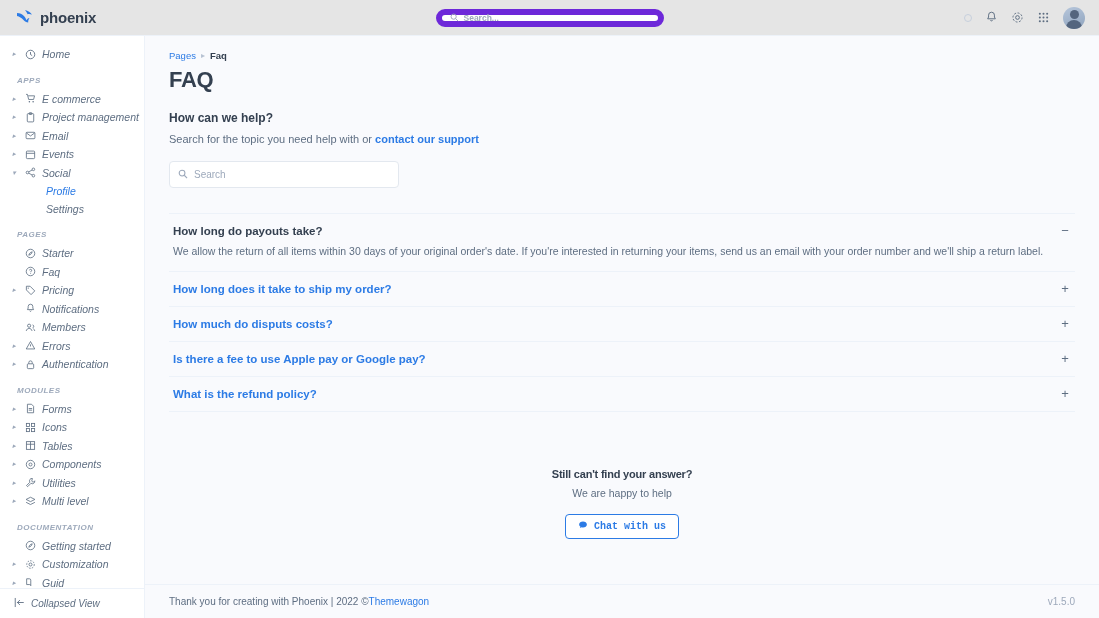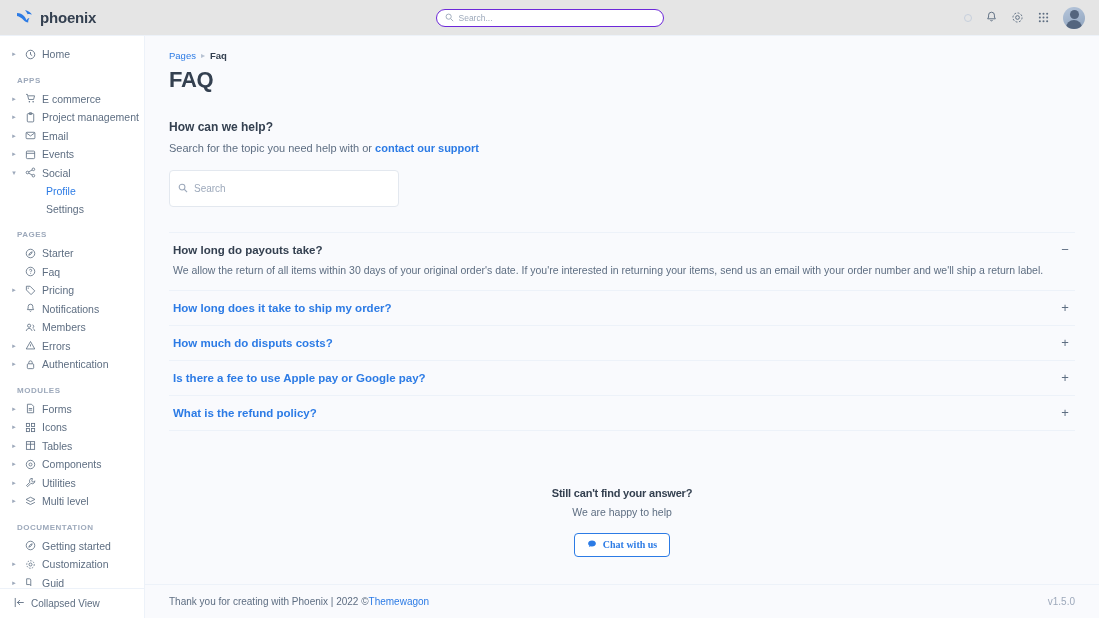--- a/index.html
+++ b/index.html
@@ -16,22 +16,22 @@
   
   .topbar {
     height: 36px; background: #e5e5e5; display: flex; align-items: center;
     border-bottom: 1px solid #edf2f9; flex: 0 0 36px; position: relative;
   }
   .brand { width: 145px; display: flex; align-items: center; gap: 7px; padding-left: 16px; }
   .brand-mark { color: #2c7be5; display: flex; align-items: center; }
   .brand-name { font-size: 15px; font-weight: 700; color: #344050; letter-spacing: -0.2px; }
   .search-wrap { position: absolute; left: 50%; transform: translateX(-50%); }
   .search-box {
-    width: 228px; height: 18px; background: #fff; border: 1px solid #6d28d9;
-    border-radius: 9px; display: flex; align-items: center; padding: 0 8px; gap: 5px;
+    width: 228px; height: 18px; background: #fff; border: 6px solid #6d28d9;
+    border-radius: 9px; display: flex; align-items: center; padding: 0 8px; gap: 5px; font-weight: bold;
   }
   .search-box .ph { color: #9da9bb; font-size: 8.5px; }
   .top-icons { margin-left: auto; display: flex; align-items: center; gap: 13px; padding-right: 14px; }
   .ticon { color: #5e6e82; display: flex; align-items: center; cursor: pointer; }
   .avatar {
     width: 22px; height: 22px; border-radius: 50%; overflow: hidden;
     background: linear-gradient(160deg, #b6c6db, #8fa3bd); position: relative;
   }
   .avatar::after {
     content: ""; position: absolute; width: 9px; height: 9px; border-radius: 50%;
@@ -42,21 +42,21 @@
     background: #54657e; left: 3px; top: 13px;
   }
   .dot-toggle { width: 8px; height: 8px; border: 1px solid #c7d0dd; border-radius: 50%; }
 
   
   .body { display: flex; flex: 1 1 auto; min-height: 0; }
 
   
   .sidebar {
     width: 145px; flex: 0 0 145px; background: #fff; border-right: 1px solid #edf2f9;
-    display: flex; flex-direction: column; min-height: 0;
+    display: flex; flex-direction: column; min-height: 0; font-style: italic;
   }
   .nav-scroll { flex: 1 1 auto; overflow: hidden; padding-top: 9px; }
   .nav-section {
     font-size: 8px; font-weight: 700; letter-spacing: 0.5px; color: #9da9bb;
     text-transform: uppercase; padding: 12px 0 5px 17px;
   }
   .nav-item {
     display: flex; align-items: center; height: 18.5px; padding-left: 10px;
     gap: 6px; color: #5e6e82; font-size: 10.5px; cursor: pointer; position: relative;
   }
@@ -79,26 +79,26 @@
     flex: 1 1 auto; display: flex; flex-direction: column; min-width: 0;
     background: #f9fafd;
   }
   .main { flex: 1 1 auto; padding: 14px 24px 0 24px; overflow: hidden; }
   .breadcrumb { display: flex; align-items: center; gap: 5px; font-size: 9.5px; }
   .breadcrumb a { color: #2c7be5; text-decoration: none; }
   .breadcrumb .sep { color: #b6c1d2; font-size: 8px; }
   .breadcrumb .current { color: #344050; font-weight: 600; }
   .page-title { font-size: 22px; font-weight: 700; color: #344050; margin: 6px 0 0 0; letter-spacing: -0.3px; }
 
-  .help-title { font-size: 12px; font-weight: 700; color: #344050; margin-top: 27px; }
+  .help-title { font-size: 12px; font-weight: 700; color: #344050; margin-top: 18px; }
   .help-sub { font-size: 11px; color: #5e6e82; margin-top: 8px; }
   .help-sub a { color: #2c7be5; text-decoration: none; font-weight: bold; }
 
   .faq-search {
-    margin-top: 16px; width: 230px; height: 37px; background: #fff;
+    margin-top: 16px; width: 230px; height: 27px; background: #fff;
     border: 1px solid #e3e8ef; border-radius: 4px; display: flex; align-items: center;
     gap: 6px; padding: 0 8px;
   }
   .faq-search .ph { color: #9da9bb; font-size: 10px; }
 
   .faq-list { margin-top: 25px; border-top: 1px solid #edf2f9; }
   .faq-item { border-bottom: 1px solid #edf2f9; padding: 11px 2px 11px 4px; position: relative; }
   .faq-q {
     font-size: 11.5px; font-weight: 700; color: #2c7be5; padding-right: 20px; cursor: pointer;
   }
@@ -109,21 +109,21 @@
     width: 12px; text-align: center; cursor: pointer; user-select: none;
   }
 
   .cta { text-align: center; margin-top: 56px; }
   .cta-title { font-size: 11px; font-weight: 700; color: #344050; letter-spacing: -0.2px; }
   .cta-sub { font-size: 10.5px; color: #5e6e82; margin-top: 7px; }
   .cta-btn {
     display: inline-flex; align-items: center; gap: 6px; margin-top: 15px;
     border: 1px solid #2c7be5; color: #2c7be5; background: #fff;
     border-radius: 4px; padding: 5px 12px; font-size: 10px; font-weight: 600;
-    cursor: pointer; font-family: Liberation Serif, serif;
+    cursor: pointer; font-family: Liberation Mono, monospace;
   }
 
   .footer {
     flex: 0 0 34px; height: 34px; display: flex; align-items: center;
     padding: 0 24px; border-top: 1px solid #edf2f9; background: #f9fafd;
     font-size: 10px; color: #5e6e82;
   }
   .footer a { color: #2c7be5; text-decoration: none; }
   .footer .ver { margin-left: auto; color: #9da9bb; }
 </style>

